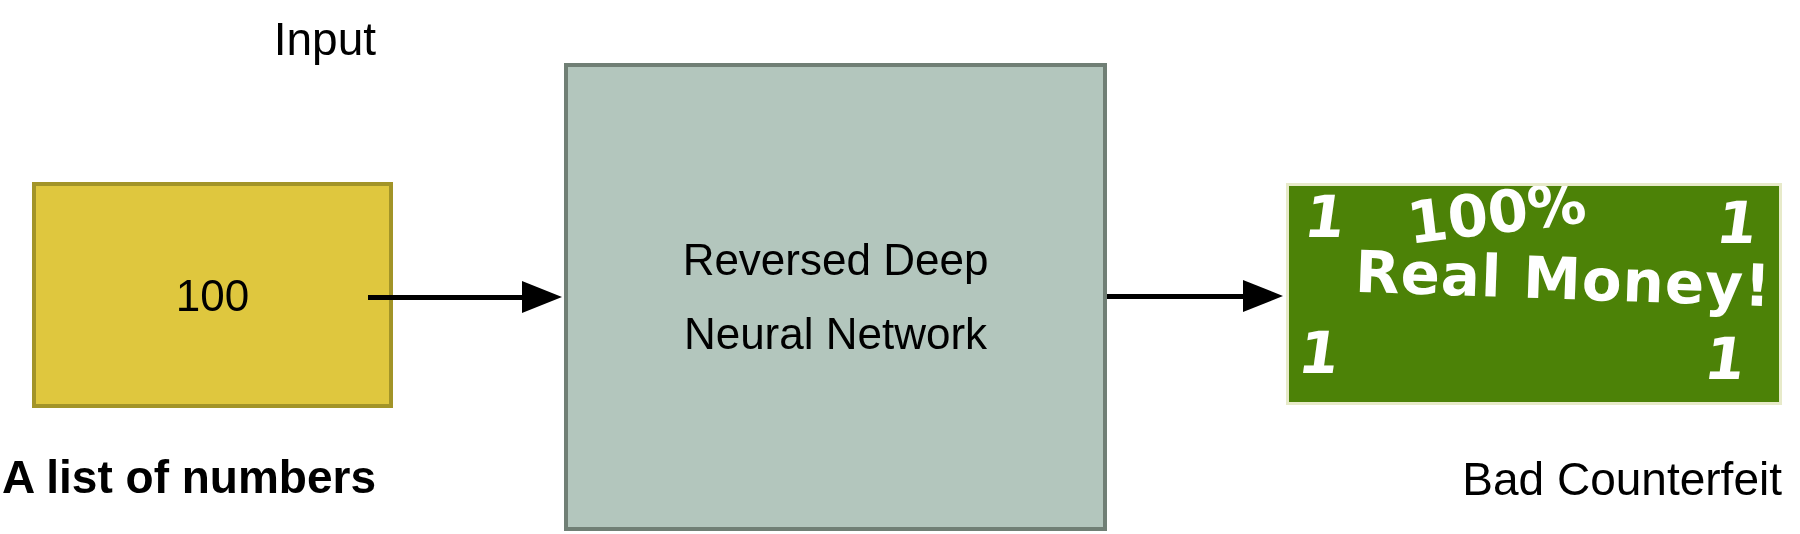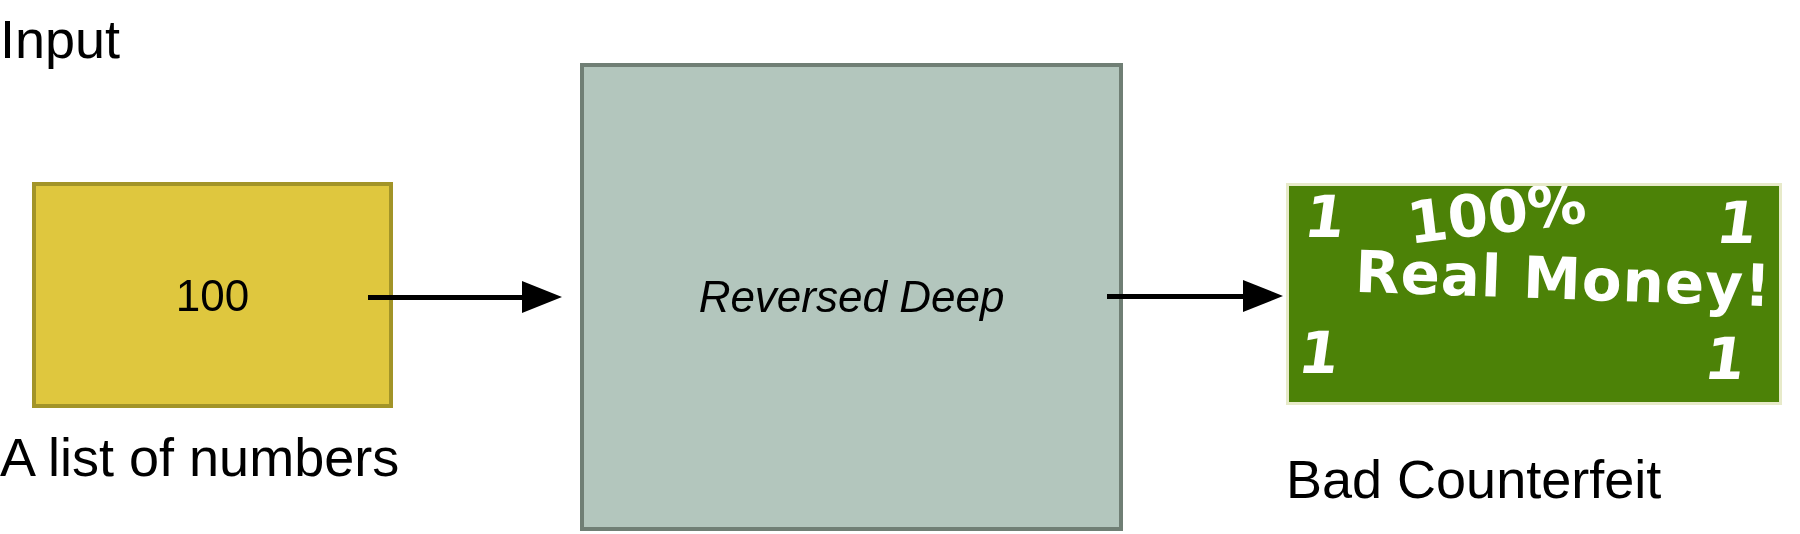--- a/index.html
+++ b/index.html
@@ -13,28 +13,28 @@
     width: 1800px;
     height: 534px;
     background: #ffffff;
     overflow: hidden;
     color: #000000;
   }
 
   
   .col-label, .caption {
     position: absolute;
-    text-align: left;
-    font-size: 54px;
+    text-align: right;
+    font-size: 46px;
     line-height: 54px;
     color: #000000;
     white-space: nowrap;
   }
   .input-label  { left: 0;      top: 12px;  width: 376px; }
-  .input-caption{ left: 0;      top: 430px; width: 376px; }
+  .input-caption{ left: 0;      top: 450px; width: 376px; font-weight: bold; }
   .output-label { left: 1286px; top: 12px;  width: 496px; }
   .output-caption{ left: 1286px; top: 452px; width: 496px; }
 
   
   .input-box {
     position: absolute;
     left: 7px; top: 182px;
     width: 361px; height: 226px;
     box-sizing: border-box;
     background: #dfc73e;
@@ -47,30 +47,29 @@
   }
   .input-box .box-line {
     font-size: 44px;
     line-height: 73px;
     color: #000000;
   }
 
   
   .network-box {
     position: absolute;
-    left: 580px; top: 63px;
+    left: 564px; top: 63px;
     width: 543px; height: 468px;
     box-sizing: border-box;
     background: #b3c6bd;
     border: 4px solid #707f75;
     display: flex;
     flex-direction: column;
     align-items: center;
     justify-content: center;
-    font-style: italic;
   }
   .network-box .net-line {
     font-size: 44px;
     line-height: 74px;
     color: #000000;
     white-space: nowrap;
   }
 
   
   .arrow {
@@ -142,20 +141,21 @@
 
   <div class="caption input-caption">A list of numbers</div>
 
   <div class="arrow arrow1">
     <div class="arrow-shaft"></div>
     <div class="arrow-head"></div>
   </div>
 
   <div class="network-box">
     <div class="net-line">Reversed Deep</div>
+    <div class="net-line">Neural Network</div>
   </div>
 
   <div class="arrow arrow2">
     <div class="arrow-shaft"></div>
     <div class="arrow-head"></div>
   </div>
 
 
   <div class="banknote">
     <span class="bn corner tl">1</span>

